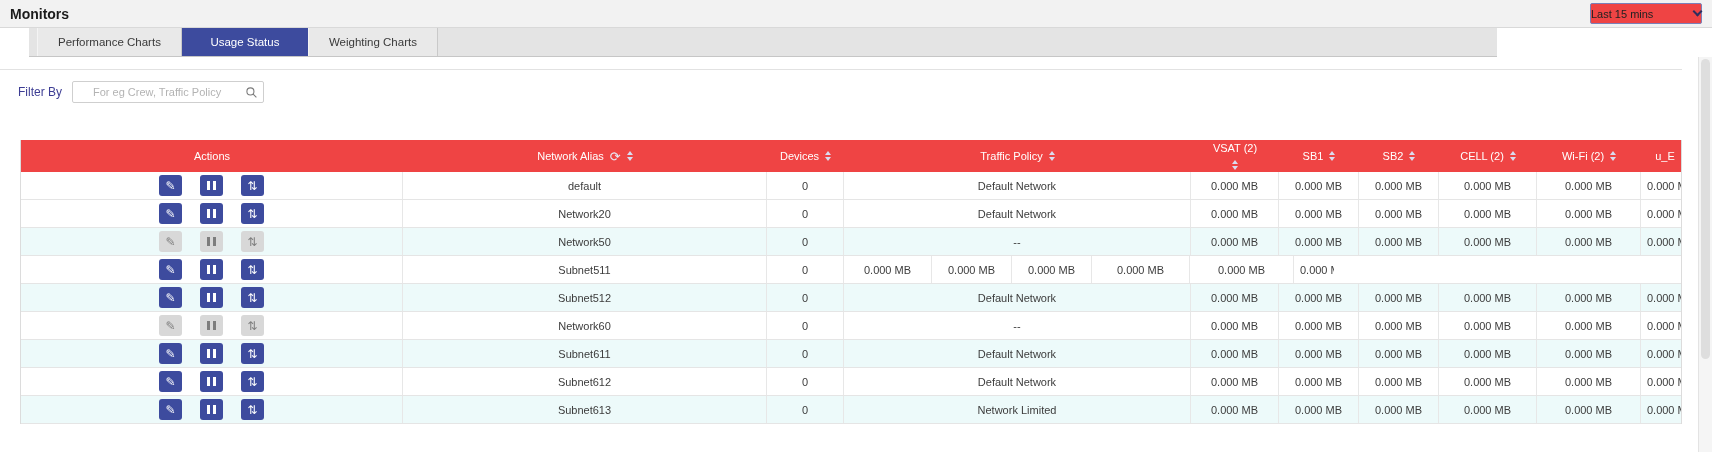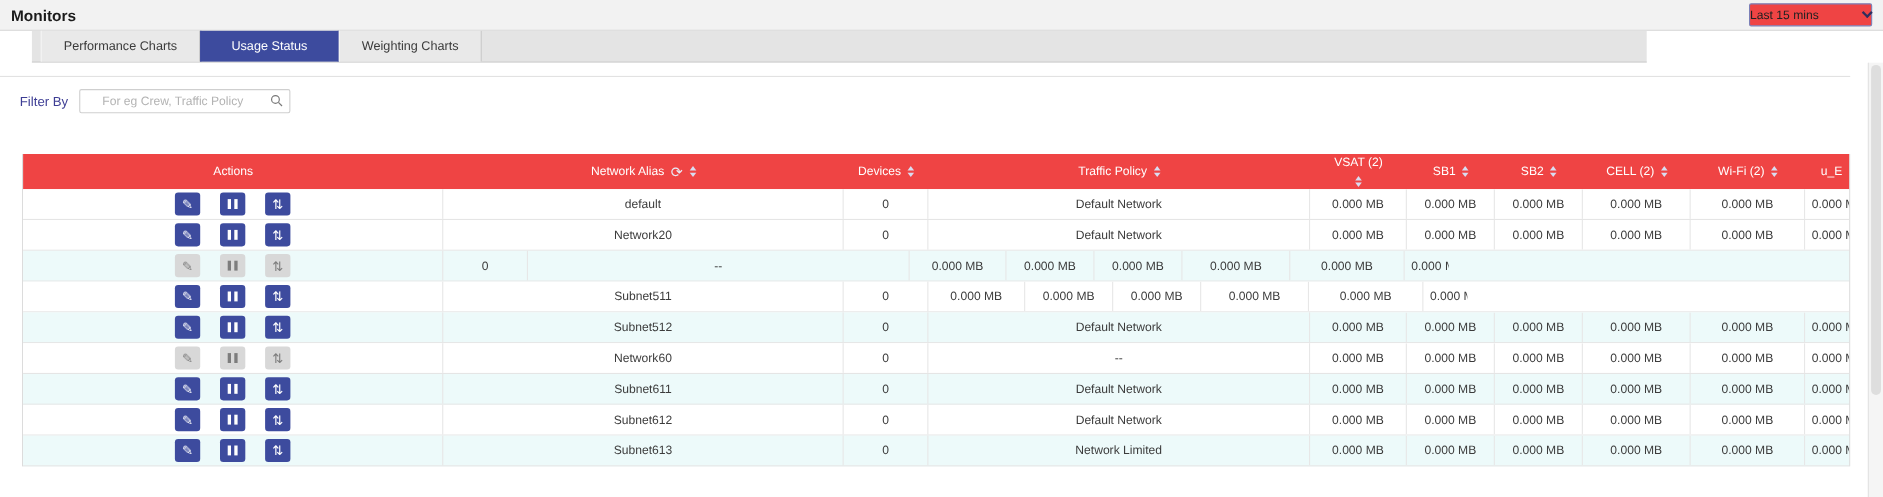--- a/index.html
+++ b/index.html
@@ -250,20 +250,21 @@
       <button class="act-btn">
         <span class="pause-bars">
                   <i></i>
                   <i></i>
                 </span>
       </button>
       <button class="act-btn">
         <span class="glyph">⇅</span>
       </button>
     </div>
+    <div class="cell col-alias">Network50</div>
     <div class="cell col-devices">0</div>
     <div class="cell col-policy">--</div>
     <div class="metrics-clip">
       <div class="cell metric m0">0.000 MB</div>
       <div class="cell metric m1">0.000 MB</div>
       <div class="cell metric m2">0.000 MB</div>
       <div class="cell metric m3">0.000 MB</div>
       <div class="cell metric m4">0.000 MB</div>
       <div class="cell metric m5">0.000 MB</div>
     </div>

